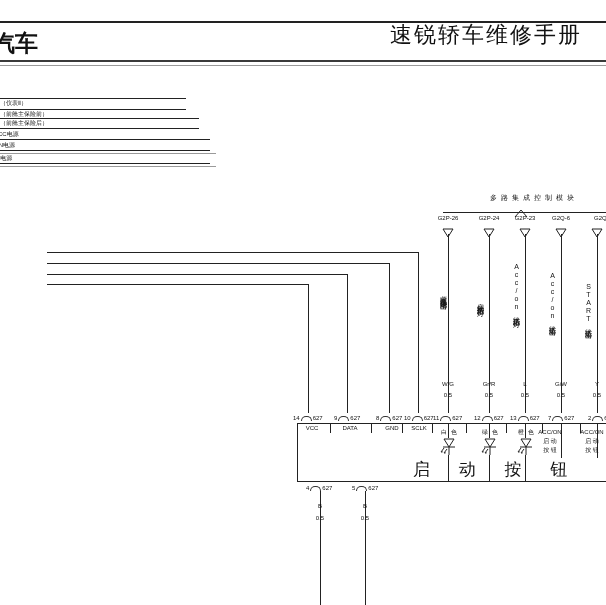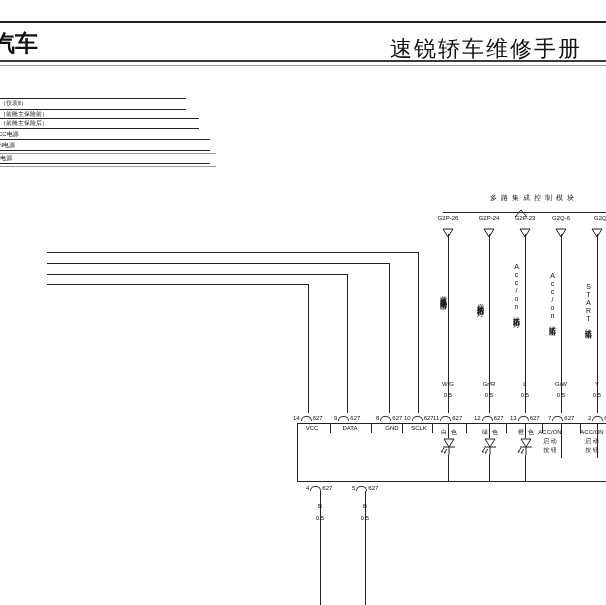--- a/index.html
+++ b/index.html
@@ -23,21 +23,21 @@
   .accblk{position:absolute;font-size:6px;line-height:9px;text-align:center;white-space:nowrap;}
 </style>
 </head>
 <body>
 
 <div id="page">
 
   <div class="hl" style="left:0;top:21px;width:606px;height:2px;"></div>
 
   <div class="hdr-left" style="left:-8px;top:28px;">汽车</div>
-  <div class="hdr-right" style="left:390px;top:34px;text-align:center;">速锐轿车维修手册</div>
+  <div class="hdr-right" style="left:390px;top:20px;text-align:center;">速锐轿车维修手册</div>
   <div class="hl" style="left:0;top:60px;width:606px;height:2px;background:#3a3a3a;"></div>
   <div class="hl gray" style="left:0;top:65px;width:606px;"></div>
 
   <div class="hl" style="left:0;top:98px;width:186px;"></div>
   <div class="t6" style="left:-6px;top:100px;">电（仪表Ⅱ）</div>
   <div class="hl" style="left:0;top:109px;width:186px;"></div>
   <div class="t6" style="left:-6px;top:111px;">电（前舱主保险前）</div>
   <div class="hl" style="left:0;top:118px;width:199px;"></div>
   <div class="t6" style="left:-6px;top:120px;">电（前舱主保险后）</div>
   <div class="hl" style="left:0;top:128px;width:199px;"></div>
@@ -238,20 +238,21 @@
     <div>启 动</div>
     <div>按 钮</div>
   </div>
   <div class="vl" style="left:597px;top:423px;height:35px;"></div>
   <div class="accblk" style="left:576px;top:428px;width:32px;">
     <div>ACC/ON</div>
     <div>启 动</div>
     <div>按 钮</div>
   </div>
 
+  <div class="bigtitle" style="left:413px;top:458px;">启 动 按 钮</div>
 
   <div class="pin" style="left:306px;top:483px;">
     <span>4</span>
     <span class="arc"></span>
     <span>627</span>
   </div>
   <div class="pin" style="left:352px;top:483px;">
     <span>5</span>
     <span class="arc"></span>
     <span>627</span>

